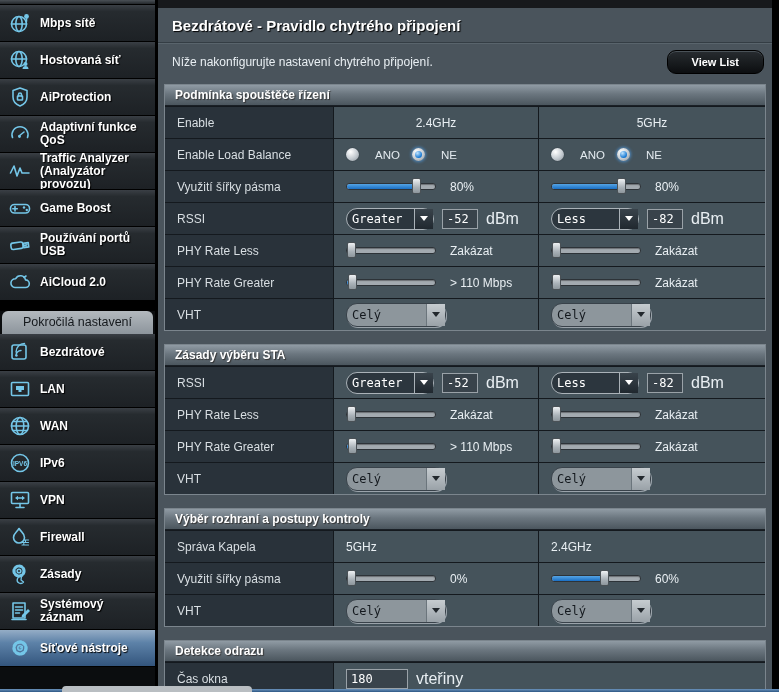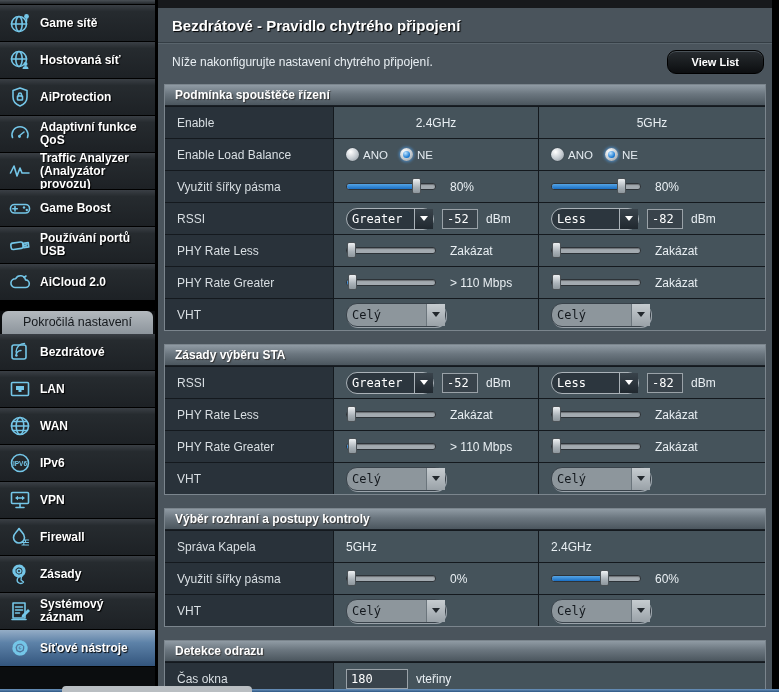--- a/index.html
+++ b/index.html
@@ -63,21 +63,21 @@
     background:#45535b; display:flex; align-items:center; padding-left:12px;
     border-left:1px solid #14191e; box-sizing:border-box; color:#e9eff3; font-size:12px; gap:0;
   }
   .c1 { flex:0 0 205px; width:205px; }
   .c2 { flex:1; }
   .center { justify-content:center; padding-left:0; }
   .wide { flex:1; }
 
   
   .radio-group { display:flex; align-items:center; gap:12px; }
-  .radio-opt { display:flex; align-items:center; gap:4px; cursor:pointer; }
+  .radio-opt { display:flex; align-items:center; gap:16px; cursor:pointer; }
   .radio {
     width:13px; height:13px; border-radius:50%;
     background:radial-gradient(circle at 35% 30%, #ffffff, #c3cad0 55%, #8b949b 100%);
     box-shadow:0 0 1px #1c2126; position:relative;
   }
   .radio.checked { box-shadow:0 0 3px 1px rgba(80,170,255,.6); }
   .radio.checked::after {
     content:""; position:absolute; left:3px; top:3px; width:7px; height:7px; border-radius:50%;
     background:radial-gradient(circle at 35% 30%, #bfe4ff, #1577d2 70%, #0a57a5);
   }
@@ -113,41 +113,41 @@
   .select.light .sel-btn { background:linear-gradient(180deg,#c6ccd0,#9aa2a8); border-left:1px solid #6b757c; }
   .select.light .arr { border-top-color:#22282d; }
 
   
   .num {
     height:20px; background:#39434b; border:1px solid #9aa2a8; color:#fff;
     font-family:"DejaVu Sans Mono", monospace; font-size:12px; padding:0 4px; box-sizing:border-box;
   }
   .w-small { width:36px; margin-left:8px; }
   .w-med { width:62px; }
-  .unit { margin-left:8px; font-size:12px; color:#e9eff3;text-align:right; }
+  .unit { margin-left:8px; font-size:16px; color:#e9eff3;text-align:right; }
 
   
   .bottom-line { position:absolute; left:0; bottom:0; width:779px; height:3px; background:linear-gradient(180deg,#6d94bd,#2c5784); z-index:5; }
   .bottom-tab { position:absolute; left:62px; bottom:0; width:190px; height:6px; background:#b9bec2; border-radius:4px 4px 0 0; z-index:6; }
 </style>
 </head>
 <body>
 
 <div class="sidebar">
   <div class="sidebar-top-strip"></div>
 
   <div class="side-item">
     <svg width="24" height="24" viewBox="0 0 24 24">
       <circle cx="11" cy="13" r="7.5"></circle>
         <ellipse cx="11" cy="13" rx="3.2" ry="7.5"></ellipse>
         <path d="M3.5 13h15"></path>
         <circle class="fillc" cx="18.5" cy="5.5" r="2.4"></circle>
         <path d="M18.5 8v2.2"></path>
     </svg>
-    <span class="lbl">Game sítě</span>
+    <span class="lbl">Mbps sítě</span>
   </div>
 
   <div class="side-item">
     <svg width="24" height="24" viewBox="0 0 24 24">
       <circle cx="11" cy="11" r="7.5"></circle>
         <ellipse cx="11" cy="11" rx="3.2" ry="7.5"></ellipse>
         <path d="M3.5 11h15"></path>
         <circle class="fillc" cx="17.5" cy="16" r="2"></circle>
         <path class="fillc" d="M14.5 21c0-2 1.3-3 3-3s3 1 3 3z"></path>
     </svg>

